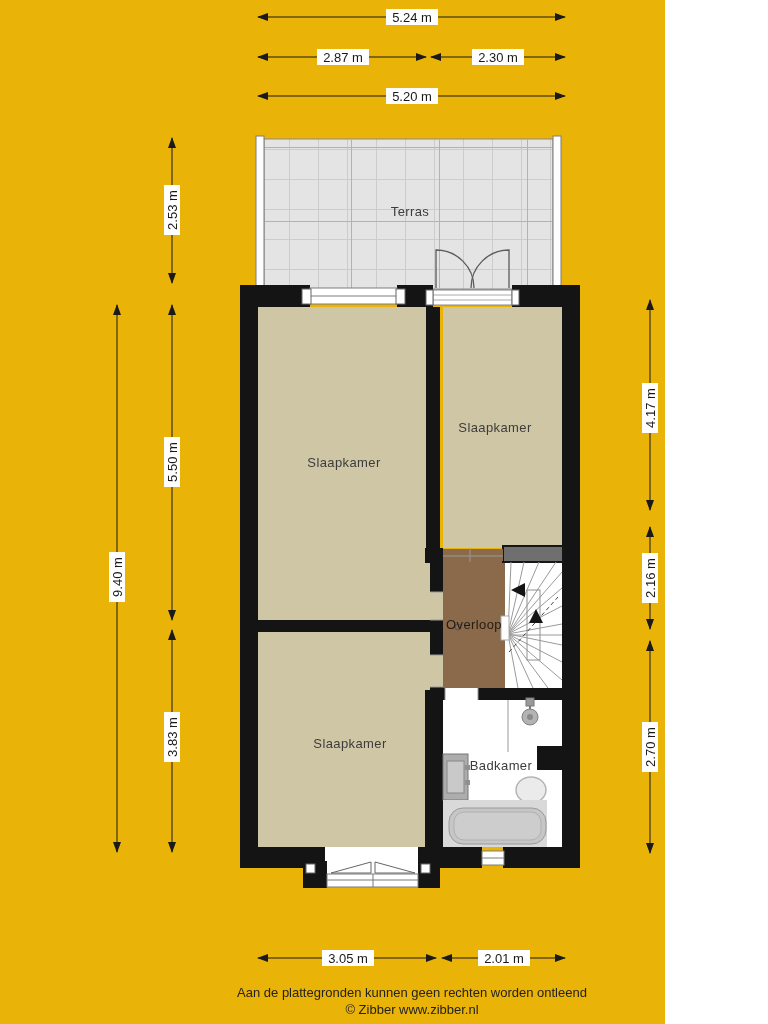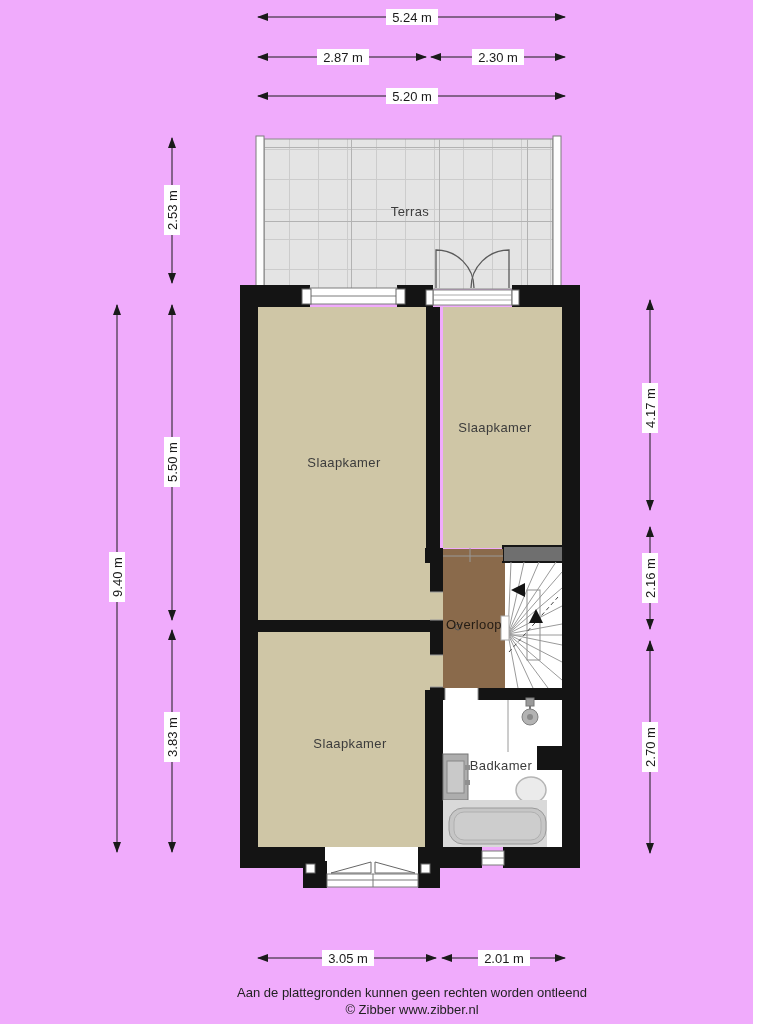--- a/index.html
+++ b/index.html
@@ -1,16 +1,16 @@
 <!DOCTYPE html>
 <html><head>
 <meta charset="utf-8">
 <style>
   html,body{margin:0;padding:0;background:#ffffff;}
-  .page{width:753px;height:1024px;position:relative;background:#f0abfc;overflow:hidden;text-decoration:underline;}
+  .page{width:665px;height:1024px;position:relative;background:#eab308;overflow:hidden;text-decoration:underline;}
   svg{display:block;}
   text{font-family:"Liberation Sans", sans-serif;}
   .dim-label{font-size:13px;fill:#1a1a1a;}
   .room-label{font-size:13px;fill:#3c3c3c;letter-spacing:.4px;}
   .room-label-dark{font-size:13px;fill:#241c14;letter-spacing:.4px;}
   .footer-text{font-size:13px;fill:#222;}
   .dimline{stroke:#1a1a1a;stroke-width:1;}
   .wall{fill:#141414;}
   .hairline{stroke:#999;stroke-width:1;}
 </style>

